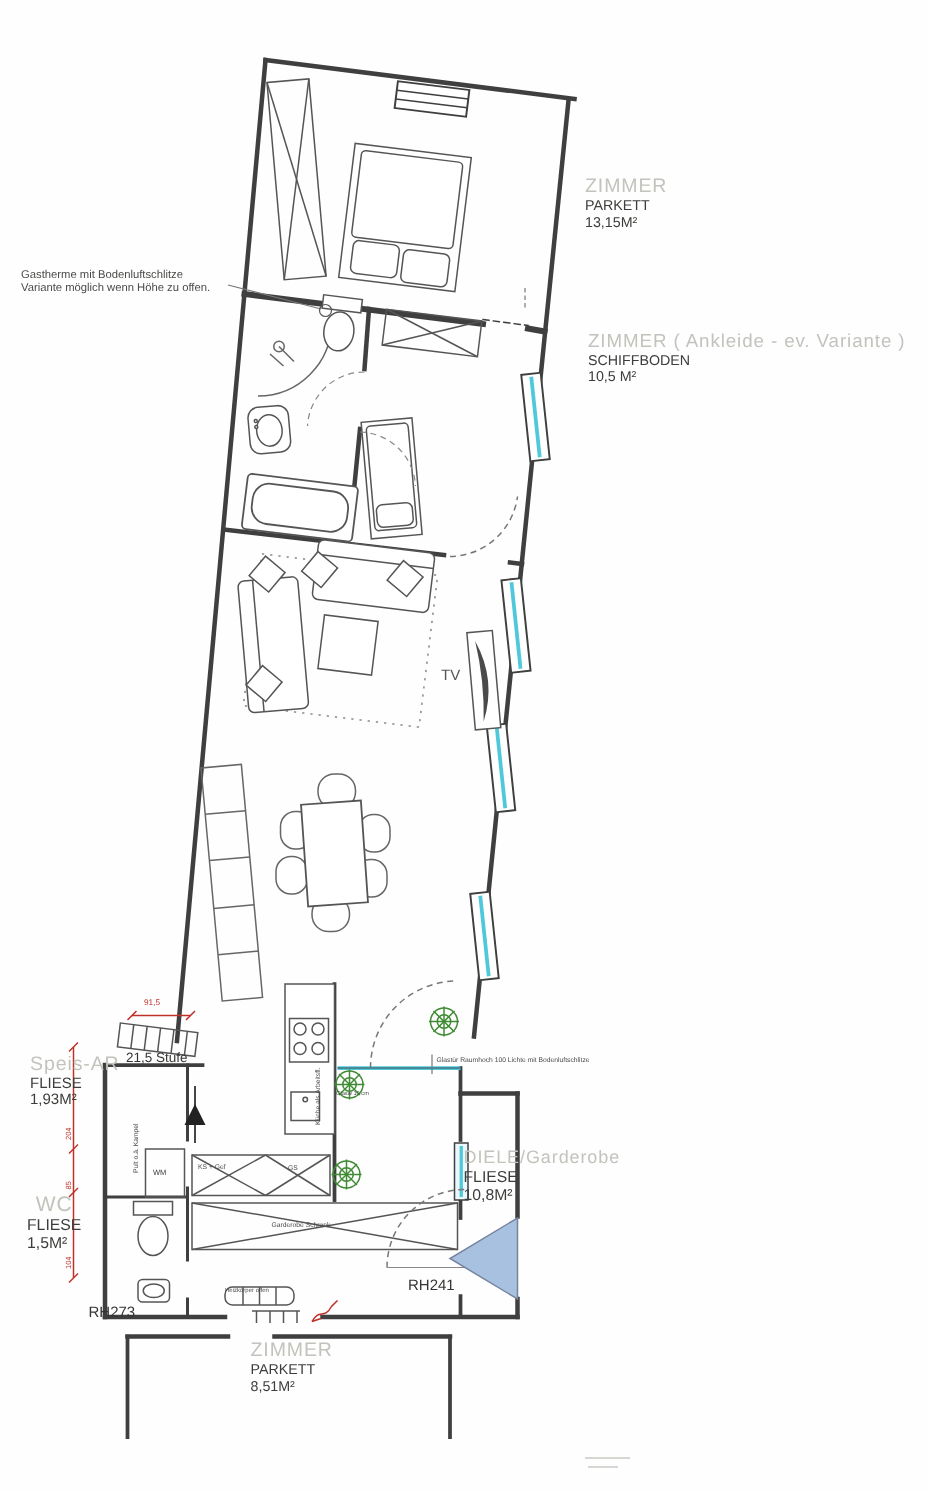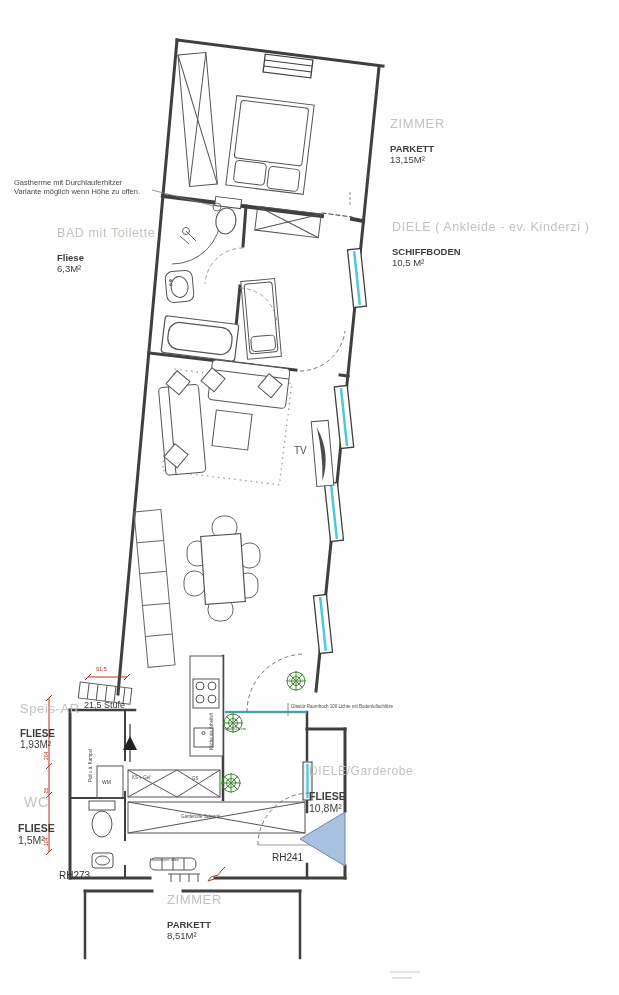--- a/index.html
+++ b/index.html
@@ -4,21 +4,21 @@
 <style>
   html,body{margin:0;padding:0;background:#ffffff;}
   .canvas{
     position:relative;width:619px;height:995px;background:#fefefe;overflow:hidden;
     font-family:"Liberation Sans", sans-serif;
   }
   svg{position:absolute;left:0;top:0;}
   .lbl{position:absolute;white-space:nowrap;}
   .note{font-size:7.5px;color:#4a4a48;line-height:9px;}
   .room .rname{font-size:13px;color:#c3c3bd;letter-spacing:.6px;text-align:center;}
-  .room .rfloor{font-size:9.5px;color:#3d3d3b;margin-top:12px;font-weight:bold;}
+  .room .rfloor{font-size:9.5px;color:#3d3d3b;margin-top:1px;}
   .room .rarea{font-size:9.5px;color:#3d3d3b;}
   .small-ann{font-size:9px;color:#353533;}
   .tiny{font-size:5px;color:#3a3a38;}
   .micro{font-size:4.5px;color:#4a4a48;}
   .red{color:#c03028;}
   .dim{font-size:5.5px;}
   .vert{transform:rotate(-90deg);transform-origin:left top;}
 </style>
 </head>
 <body>
@@ -300,38 +300,33 @@
     <line x1="208" y1="881" x2="214" y2="879"></line>
   </g>
 
   <g stroke="#c8c8c4" stroke-width="1">
     <line x1="390" y1="972" x2="420" y2="972"></line>
     <line x1="392" y1="978" x2="412" y2="978"></line>
   </g>
 </svg>
 
 <div class="lbl note" style="left:14px;top:178px">
-  <div>Gastherme mit Durchlauferhitzer</div>
+  <div>Gastherme mit Bodenluftschlitze</div>
   <div>Variante möglich wenn Höhe zu offen.</div>
 </div>
 
-<div class="lbl room" style="left:57px;top:226px">
-  <div class="rname" style="font-size:12.5px">BAD mit Toilette</div>
-  <div class="rfloor">Fliese</div>
-  <div class="rarea">6,3M²</div>
-</div>
 
 <div class="lbl room" style="left:390px;top:116px">
   <div class="rname">ZIMMER</div>
   <div class="rfloor">PARKETT</div>
   <div class="rarea">13,15M²</div>
 </div>
 
 <div class="lbl room" style="left:392px;top:220px">
-  <div class="rname" style="font-size:12.5px">DIELE ( Ankleide - ev.  Kinderzi )</div>
+  <div class="rname" style="font-size:12.5px">ZIMMER ( Ankleide - ev.  Variante )</div>
   <div class="rfloor">SCHIFFBODEN</div>
   <div class="rarea">10,5  M²</div>
 </div>
 
 
 <div class="lbl room" style="left:20px;top:701px">
   <div class="rname">Speis-AR</div>
   <div class="rfloor" style="font-size:10px">FLIESE</div>
   <div class="rarea" style="font-size:10px">1,93M²</div>
 </div>

